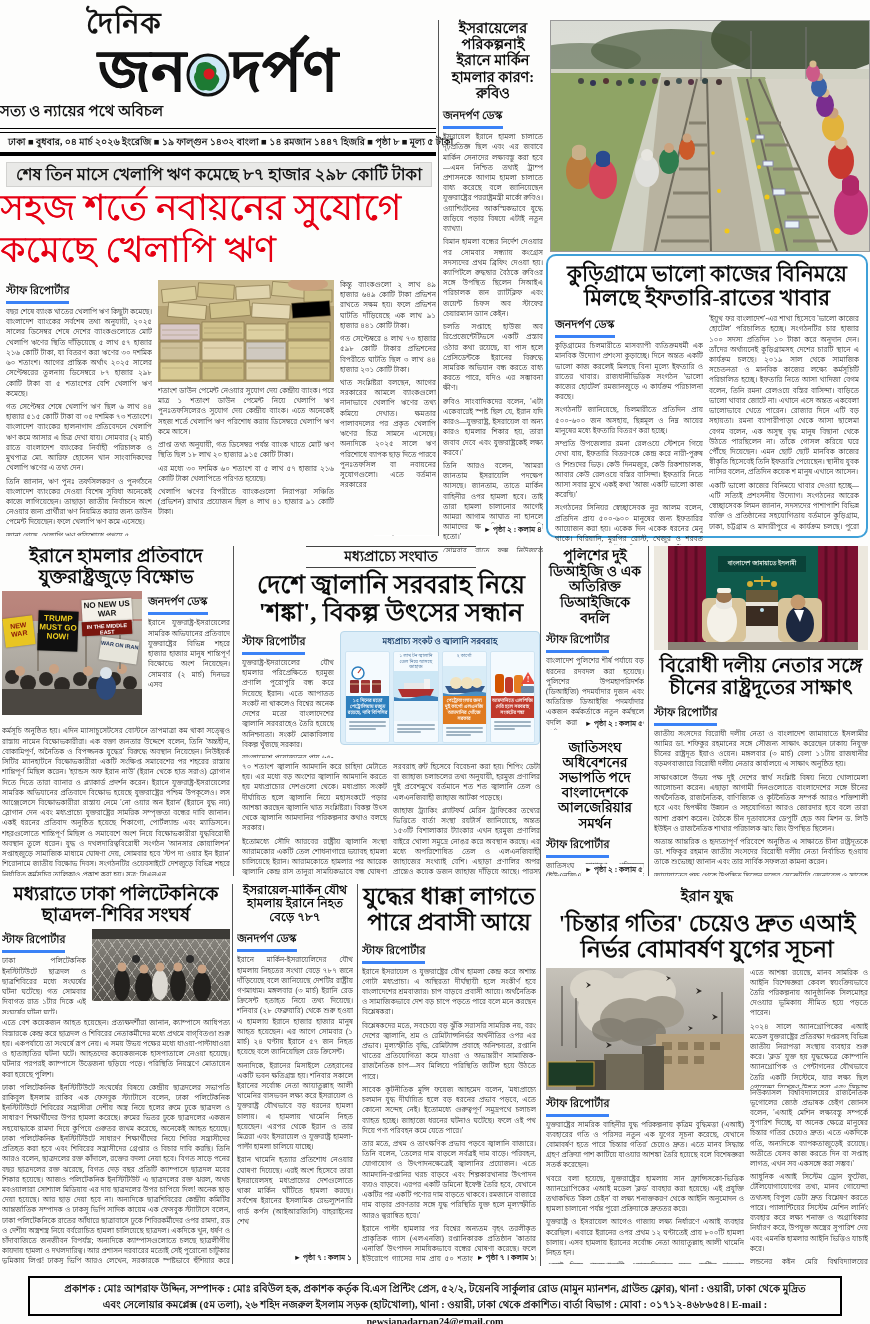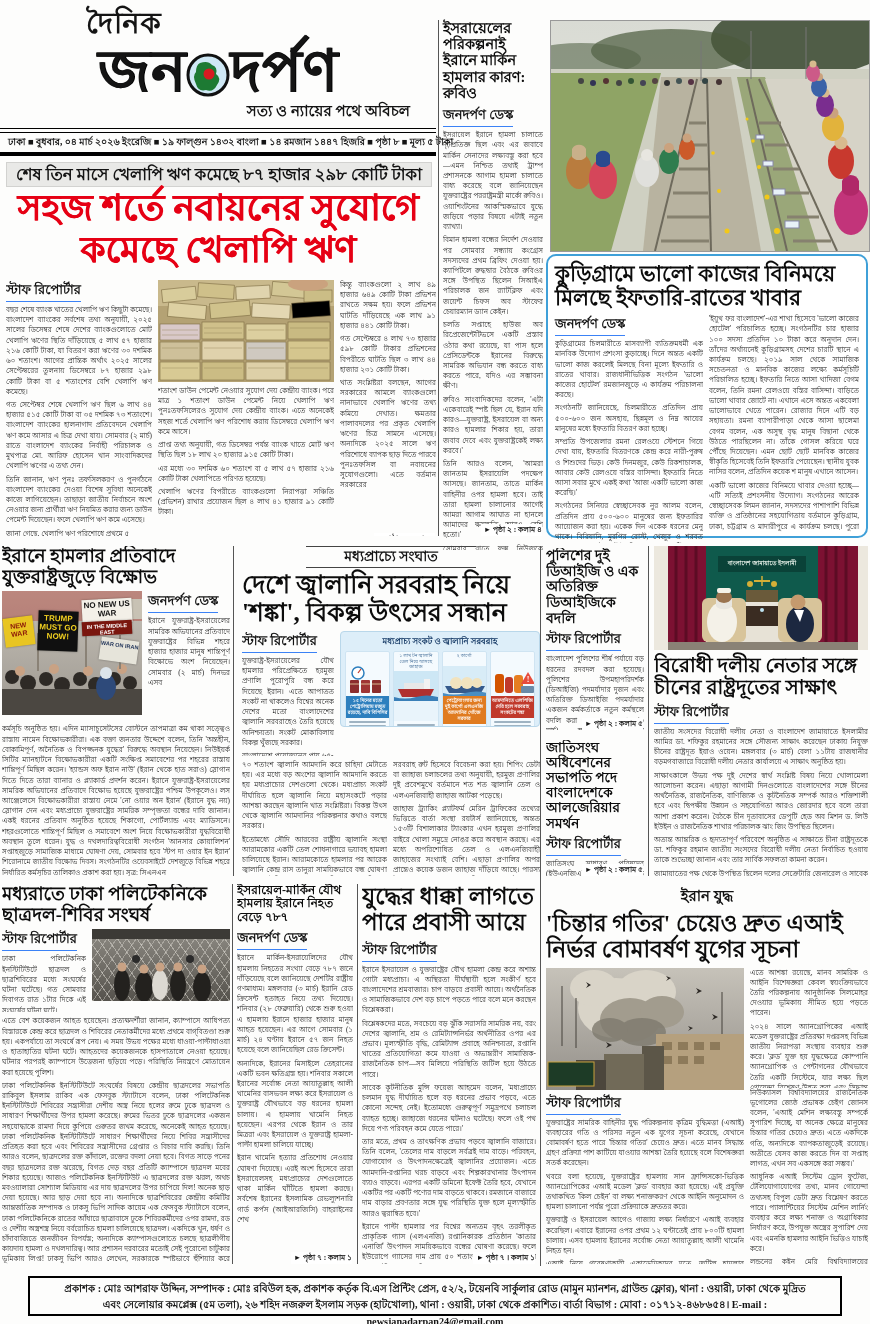--- a/index.html
+++ b/index.html
@@ -2,37 +2,37 @@
 <html><head>
 <meta charset="utf-8">
 <style>
   html,body{margin:0;padding:0}
   body{width:870px;height:1324px;position:relative;background:#fdfdfc;color:#141414;
        font-family:"Liberation Serif","DejaVu Serif",serif;overflow:hidden}
   .abs{position:absolute}
   .vr{position:absolute;width:1px;background:#555}
   .hrule{position:absolute;height:1px;background:#333}
   .center{text-align:center}
-  .hl{font-weight:bold;line-height:1.12;text-align:left;color:#0c0c0c}
+  .hl{font-weight:bold;line-height:1.12;text-align:center;color:#0c0c0c}
   .body7{font-size:7.2px;line-height:1.42;text-align:justify;overflow:hidden;color:#1b1b1b}
   .body7 p{margin:0 0 3px 0}
-  .byline{font-size:13px;font-weight:bold;border-bottom:1px solid #3b82f6;display:inline-block;margin:0 0 3px 0}
+  .byline{font-size:11px;font-weight:bold;border-bottom:3px solid #3b82f6;display:inline-block;margin:0 0 3px 0}
   .jump{position:absolute;right:1px;bottom:0;background:#fff;font-size:7.5px;font-weight:bold;padding-left:3px}
   .photo{overflow:hidden;position:relative;background:#cfcdc6}
   .flexrow{display:flex;gap:6px}
   
   .mast-daily{font-size:29px;font-weight:bold;letter-spacing:1px}
   .mast-title{font-size:58px;font-weight:bold;line-height:1;letter-spacing:1px;text-shadow:1px 0 0 #000}
   .mast-tag{font-size:15px;font-weight:bold}
   .dbl{border-top:1.5px solid #000;border-bottom:1.5px solid #000;height:3px}
   .dateline{font-size:9.5px;font-weight:bold;white-space:nowrap}
   .thick{background:#000;height:4px}
   .kickerbar{background:#e9e9e7;border:1px solid #d2d2d0;font-size:16.5px;font-weight:bold;
              text-align:center;line-height:23px}
-  .lead-red{color:#e60014;font-size:36px;font-weight:bold;text-align:center;line-height:1.16;
+  .lead-red{color:#e60014;font-size:36px;font-weight:normal;text-align:left;line-height:1.16;
             text-shadow:0.6px 0 0 #e60014}
   
   .bluebox{border:2.5px solid #3fa0d8;border-radius:10px;background:#fff;padding:5px 7px;box-sizing:border-box}
   
   .info{background:#ddeef9;border:1px solid #b9d7ea;border-radius:4px;box-sizing:border-box;padding:3px 4px;overflow:hidden}
   .info-title{font-size:8.5px;font-weight:bold;color:#163a66;text-align:center;margin-bottom:2px}
   .ipanel{flex:1;background:#f4fafe;border:1px solid #cfe4f2;border-radius:2px;display:flex;flex-direction:column;overflow:hidden}
   .ipanel .top{font-size:4.6px;color:#2a5a8a;text-align:center;line-height:1.2;min-height:12px;padding:1px}
   .ipanel .icon{height:30px;position:relative}
   .ipanel .band{font-size:4.8px;color:#fff;font-weight:bold;text-align:center;line-height:1.25;padding:2px 1px;min-height:16px}
@@ -51,21 +51,21 @@
 
 <div class="abs" style="left:0;top:6;width:436px">
   <div class="mast-daily" style="margin-left:86px">দৈনিক</div>
   <div class="center" style="margin-top:-6px">
     <span class="mast-title">জন</span><span style="display:inline-block;vertical-align:-6px"><svg width="44" height="44" viewBox="0 0 44 44">
           <circle cx="22" cy="22" r="20" fill="#cfe8f5" stroke="#111" stroke-width="3"></circle>
           <path d="M14 10 q8 -3 12 2 q6 2 4 9 q6 4 1 11 q-4 8 -11 5 q-8 2 -10 -6 q-4 -8 0 -12 q0 -7 4 -9z" fill="#1d7a33"></path>
           <circle cx="23" cy="21" r="5.5" fill="#d81a21"></circle>
         </svg></span><span class="mast-title">দর্পণ</span>
   </div>
-  <div class="mast-tag" style="text-align:right;padding-right:26px;margin-top:-2px">সত্য ও  ন্যায়ের পথে অবিচল</div>
+  <div class="mast-tag" style="padding-right:26px;margin-top:-2px">সত্য ও  ন্যায়ের পথে অবিচল</div>
   <div class="dbl" style="margin-top:4px"></div>
   <div class="dateline center" style="padding:2px 8px">ঢাকা ■ বুধবার, ০৪ মার্চ ২০২৬ ইংরেজি ■ ১৯ ফাল্গুন ১৪৩২ বাংলা ■ ১৪ রমজান ১৪৪৭ হিজরি ■ পৃষ্ঠা ৮ ■ মূল্য ৫ টাকা</div>
   <div class="thick"></div>
 </div>
 
 <div class="abs kickerbar" style="left:6px;top:162px;width:424px;height:23px">শেষ তিন মাসে খেলাপি ঋণ কমেছে ৮৭ হাজার ২৯৮ কোটি টাকা</div>
 <div class="abs lead-red" style="left:0;top:188px;width:436px">সহজ শর্তে নবায়নের সুযোগে কমেছে খেলাপি ঋণ</div>
 
 <div class="abs" style="left:6px;top:280px;width:430px;height:256px;overflow:hidden">
   <div class="flexrow">
@@ -340,21 +340,21 @@
   <div class="kickersm" style="border-top:1px solid #444;border-bottom:1px solid #444;width:170px;margin:0 auto 3px;line-height:20px">মধ্যপ্রাচ্যে সংঘাত</div>
   <div class="hl" style="font-size:25px;margin-bottom:4px">দেশে জ্বালানি সরবরাহ নিয়ে 'শঙ্কা', বিকল্প উৎসের সন্ধান</div>
   <div class="flexrow">
     <div style="width:92px">
       <div class="byline">স্টাফ রিপোর্টার</div>
       <div class="body7" style="height:100px">
           <p>যুক্তরাষ্ট্র-ইসরায়েলের যৌথ হামলার পরিপ্রেক্ষিতে হরমুজ প্রণালি পুরোপুরি বন্ধ করে দিয়েছে ইরান। এতে আপাতত সংকট না থাকলেও বিশ্বের অনেক দেশের মতো বাংলাদেশের জ্বালানি সরবরাহেও তৈরি হয়েছে অনিশ্চয়তা। সংকট মোকাবিলায় বিকল্প খুঁজছে সরকার।</p>
           <p>বাংলাদেশে প্রয়োজনের প্রায় ৬৫-</p>
         </div>
     </div>
-    <div class="info" style="width:200px;height:96px">
+    <div class="info" style="width:200px;height:114px">
       <div class="info-title">মধ্যপ্রাচ্য সংকট ও জ্বালানি সরবরাহ</div>
       <div style="display:flex;gap:3px;height:92px">
         <div class="ipanel">
           <div class="top"></div>
           <div class="icon">
             <svg width="44" height="30" viewBox="0 0 44 30">
                 <circle cx="12" cy="7" r="6" fill="#fff" stroke="#2d7fbe" stroke-width="1.5"></circle>
                 <line x1="12" y1="7" x2="15" y2="3" stroke="#c0392b" stroke-width="1.2"></line>
                 <rect x="4" y="14" width="9" height="13" rx="1" fill="#8c2d2d"></rect>
                 <rect x="15" y="14" width="9" height="13" rx="1" fill="#a03535"></rect>

